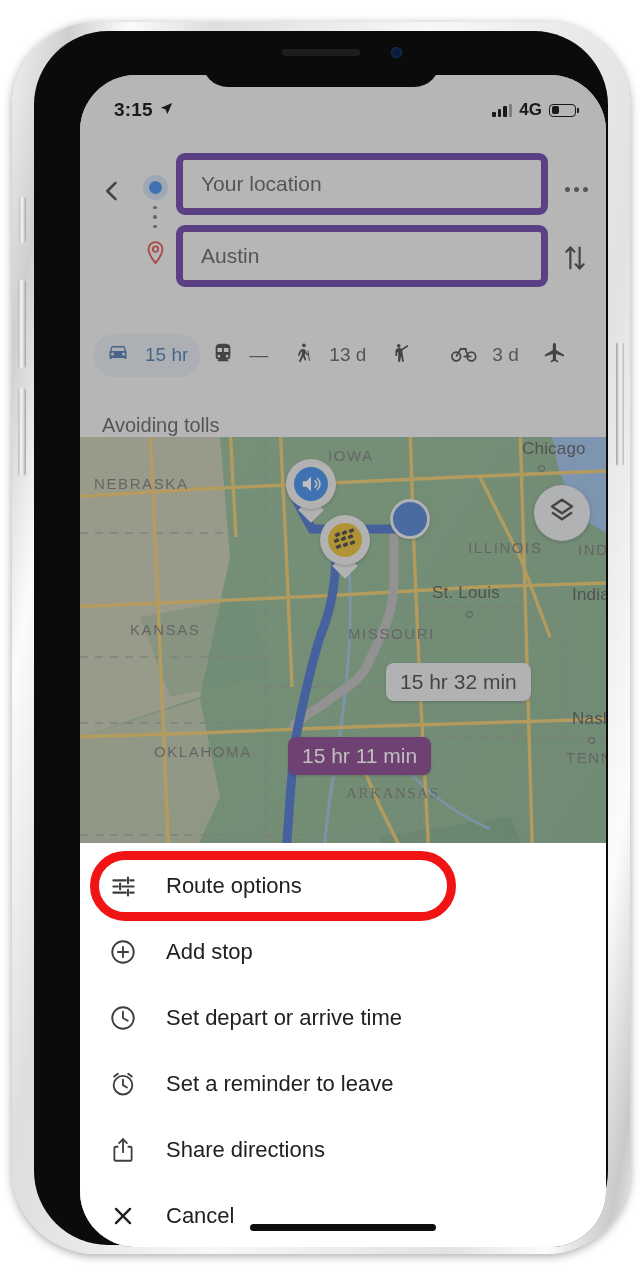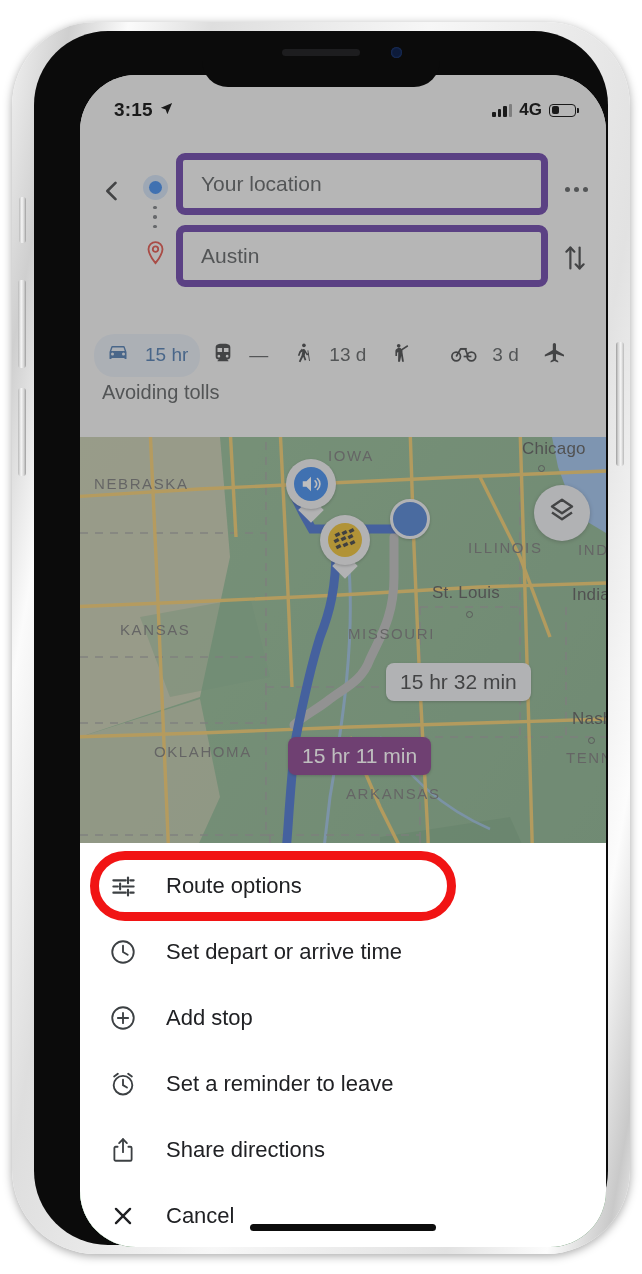--- a/index.html
+++ b/index.html
@@ -172,21 +172,21 @@
   .mode.selected {
     background: #dfe6ef; color: #2a5f9e;
   }
   .mode.selected svg { fill: #2a5f9e; }
   .mode svg { fill: #202124; }
   .mode-spacer { flex: 1; }
 
   
   #avoid-bar {
     position:absolute; top: 306px; left:0; right:0; height: 56px;
-    display:flex; align-items:flex-start; padding-left: 22px;
+    display:flex; align-items:flex-end; padding-left: 22px;
     font-size: 20px; color: #3c4043;
   }
 
   
   #map {
     position:absolute; top: 362px; left:0; right:0; bottom: 0;
     overflow:hidden;
     background: #6b9a72;
   }
   #map-canvas { position:absolute; inset:0; }
@@ -369,24 +369,24 @@
                      C182,650 178,690 176,730 C174,770 172,790 170,810" stroke="#2457c5" stroke-width="9" fill="none" stroke-linecap="round" stroke-linejoin="round"></path>
 
             <path d="M256,92 L232,92 L224,78 L216,62" stroke="#2457c5" stroke-width="9" fill="none" stroke-linecap="round"></path>
           </svg>
 
           <div>
             <div class="map-label" style="left:14px;  top:38px;">NEBRASKA</div>
             <div class="map-label" style="left:248px; top:10px;">IOWA</div>
             <div class="map-label" style="left:388px; top:102px;">ILLINOIS</div>
             <div class="map-label" style="left:498px; top:104px;">INDIANA</div>
-            <div class="map-label" style="left:40px;  top:184px;">KANSAS</div>
+            <div class="map-label" style="left:50px;  top:184px;">KANSAS</div>
             <div class="map-label" style="left:268px; top:188px;">MISSOURI</div>
             <div class="map-label" style="left:74px;  top:306px;">OKLAHOMA</div>
-            <div class="map-label" style="left:266px; top:348px;">ARKANSAS</div>
+            <div class="map-label" style="left:266px; top:348px;font-family:Liberation Serif, serif;">ARKANSAS</div>
             <div class="map-label" style="left:486px; top:312px;">TENNESSEE</div>
           </div>
 
           <div>
             <div class="city-label" style="left:442px; top:2px;">Chicago</div>
             <div class="city-dot" style="left:458px; top:28px;"></div>
             <div class="city-label" style="left:352px; top:146px;">St. Louis</div>
             <div class="city-dot" style="left:386px; top:174px;"></div>
             <div class="city-label" style="left:492px; top:148px;">Indianapolis</div>
             <div class="city-label" style="left:492px; top:272px;">Nashville</div>
@@ -576,34 +576,34 @@
                   <path d="M16 15v5"></path>
               </svg>
             </span>
             <span class="sheet-label">Route options</span>
           </div>
 
           <div class="sheet-item">
             <span class="sheet-icon">
               <svg width="28" height="28" viewBox="0 0 24 24" fill="none" stroke="#3c4043" stroke-width="1.6">
                 <circle cx="12" cy="12" r="9.2"></circle>
-                  <path d="M12 6.6V12l4 2.4" stroke-linecap="round"></path>
-              </svg>
-            </span>
-            <span class="sheet-label">Set depart or arrive time</span>
+                  <path d="M12 7.6v8.8M7.6 12h8.8" stroke-linecap="round"></path>
+              </svg>
+            </span>
+            <span class="sheet-label">Add stop</span>
           </div>
 
           <div class="sheet-item">
             <span class="sheet-icon">
               <svg width="28" height="28" viewBox="0 0 24 24" fill="none" stroke="#3c4043" stroke-width="1.6">
                 <circle cx="12" cy="12" r="9.2"></circle>
-                  <path d="M12 7.6v8.8M7.6 12h8.8" stroke-linecap="round"></path>
-              </svg>
-            </span>
-            <span class="sheet-label">Add stop</span>
+                  <path d="M12 6.6V12l4 2.4" stroke-linecap="round"></path>
+              </svg>
+            </span>
+            <span class="sheet-label">Set depart or arrive time</span>
           </div>
 
           <div class="sheet-item">
             <span class="sheet-icon">
               <svg width="28" height="28" viewBox="0 0 24 24" fill="none" stroke="#3c4043" stroke-width="1.6">
                 <circle cx="12" cy="13" r="8"></circle>
                   <path d="M12 8.4V13l3.4 2" stroke-linecap="round"></path>
                 <path d="M4.4 5.6 7.6 3.2" stroke-linecap="round"></path>
                   <path d="M19.6 5.6 16.4 3.2" stroke-linecap="round"></path>
               </svg>

